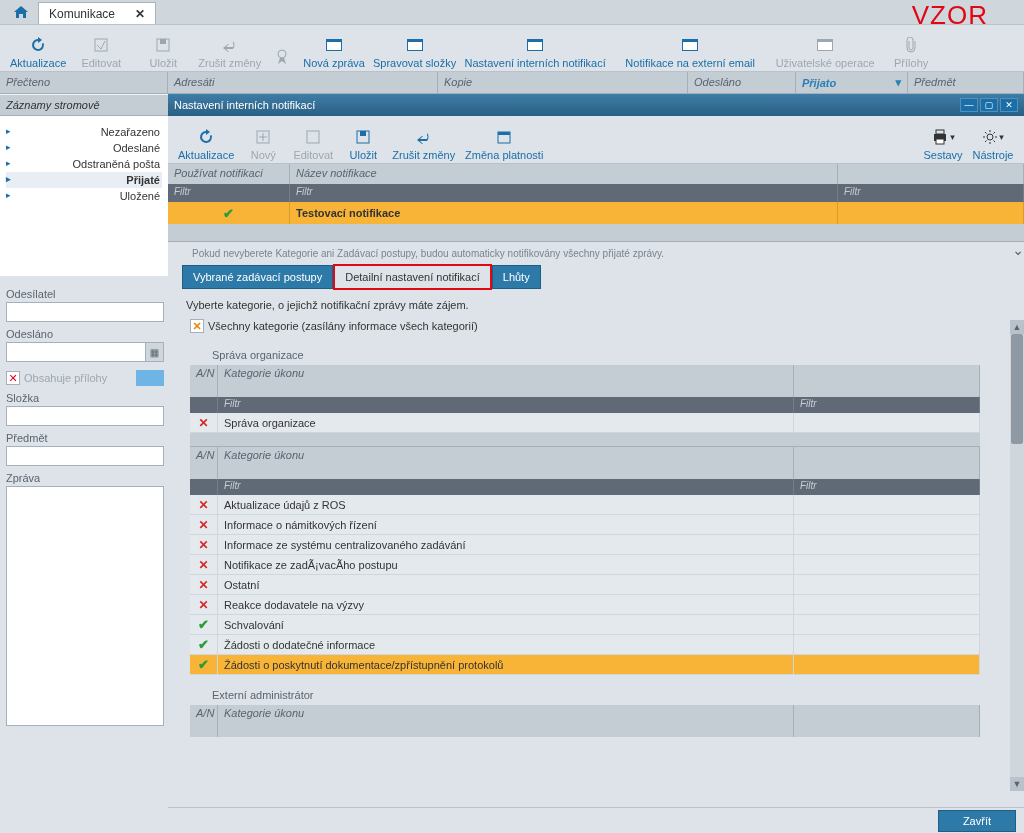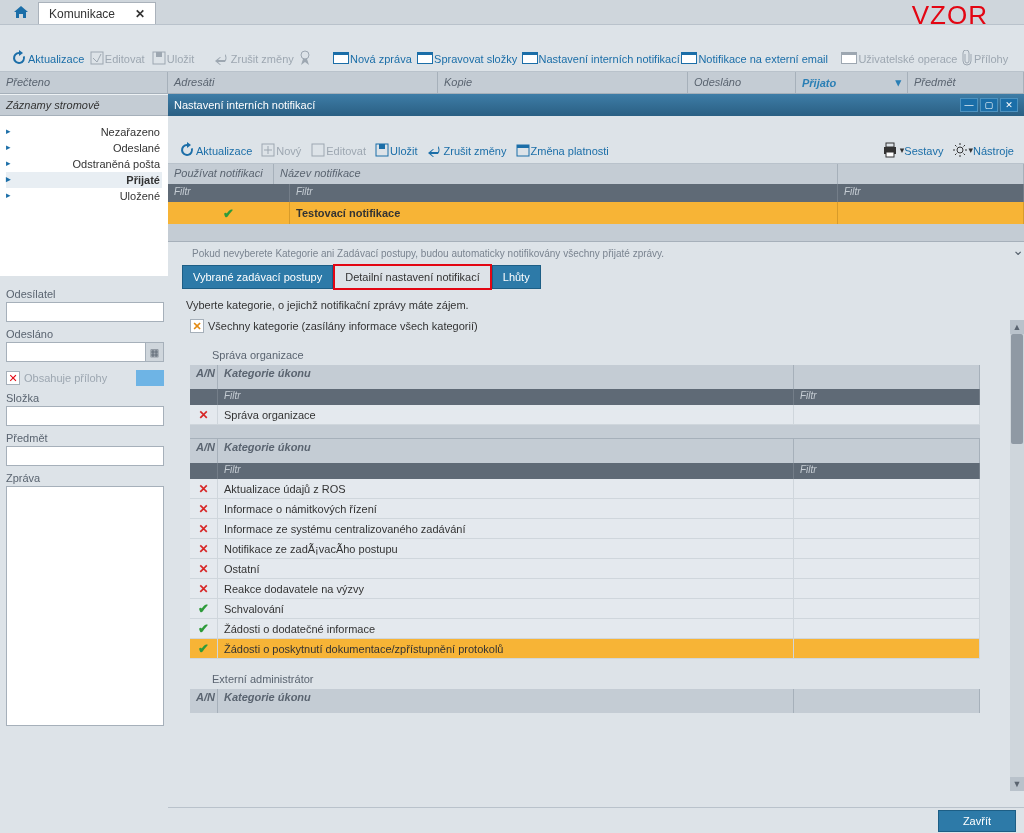--- a/index.html
+++ b/index.html
@@ -7,21 +7,21 @@
   
   
   .tabstrip { height: 24px; background: #cfd6dc; display: flex; align-items: stretch; padding-left: 4px; }
   .tabstrip .home { width: 34px; display: flex; align-items: center; justify-content: center; color: #1b6ea8; }
   .tabstrip .tab { background: #fff; padding: 0 10px; display: flex; align-items: center; gap: 20px; margin-top: 2px; border: 1px solid #aab2bb; border-bottom: none; font-size: 12px; }
   .tabstrip .tab .x { font-weight: bold; cursor: pointer; }
   .vzor { margin-left: auto; margin-right: 36px; color: #e30613; font-size: 26px; letter-spacing: 1px; font-family: "Segoe UI", Arial; font-weight: 400; }
   
   
   .maintoolbar { height: 48px; background: #dde3e8; border-top: 1px solid #b9c2cb; border-bottom: 1px solid #b9c2cb; display: flex; align-items: flex-end; padding: 0 6px 2px; }
-  .tbtn { display: flex; align-items: center; min-width: 62px; padding: 0 4px; color: #1b6ea8; cursor: pointer; }
+  .tbtn { display: flex; flex-direction: column; align-items: center; min-width: 62px; padding: 0 4px; color: #1b6ea8; cursor: pointer; }
   .tbtn.disabled { color: #9da7b1; }
   .tbtn .ic { height: 22px; display: flex; align-items: center; justify-content: center; }
   .tbtn span.lbl { font-size: 11px; margin-top: 1px; white-space: nowrap; }
   .ic svg { display: block; }
   
   
   .gridhdr { height: 22px; background: #c4ccd4; display: flex; border-bottom: 1px solid #a6b0ba; }
   .gridhdr .cell { padding: 4px 6px; font-style: italic; color: #5a6470; border-right: 1px solid #a6b0ba; }
   .gridhdr .cell.hi { color: #2a7fb5; font-weight: bold; }
   
@@ -67,21 +67,21 @@
   .tabset .t { padding: 5px 10px; background:#2d7aa8; color:#fff; font-size:11px; border:1px solid #1d5e85; cursor:pointer; }
   .tabset .t.active { background:#dde3e8; color:#333; border:2px solid #e30613; margin-top:-1px; margin-bottom:-1px; }
   
   .catblock { padding: 10px 14px 4px 18px; overflow:hidden; position:relative; flex:1; display:flex; flex-direction:column; }
   .subhint { font-size:11px; color:#333; margin-bottom:8px; }
   .chkline { display:flex; align-items:center; margin-bottom:10px; margin-left:4px; }
   .chkline .chkbox { color:#e38b13; font-weight:bold; }
 
   .section-title { font-size:11px; color:#5a6470; margin: 6px 0 4px 26px; }
   .cattable { margin-left: 4px; margin-right: 30px; }
-  .cattable .hdr { display:flex; background:#c4ccd4; height:24px;font-weight:bold; }
+  .cattable .hdr { display:flex; background:#c4ccd4; height:32px; }
   .cattable .hdr .c { padding:2px 6px; font-style: italic; color:#5a6470; border-right:1px solid #a6b0ba; }
   .cattable .flt { display:flex; background:#5f6a76; height:16px; }
   .cattable .flt .c { padding:1px 6px; font-style:italic; font-size:10px; color:#c6cdd4; border-right:1px solid #747e89;}
   .cattable .rows .r { display:flex; height:20px; align-items:center; background:#e4e9ee; border-bottom:1px solid #cfd6dc; }
   .cattable .rows .r.sel { background:#f7b436; }
   .cattable .rows .r .c { padding:0 6px; height:100%; display:flex; align-items:center; border-right:1px solid #cfd6dc; }
   .cattable .c.an { width:28px; justify-content:center; }
   .cattable .c.txt { flex:1; }
   .cattable .c.tail { width:186px; }
   .redx { color:#d72626; font-weight:bold; font-size:12px; }
@@ -335,21 +335,21 @@
               <circle cx="8" cy="8" r="3" fill="none" stroke="#333"></circle>
               <path d="M8 1v2M8 13v2M1 8h2M13 8h2M3 3l1.5 1.5M11.5 11.5L13 13M13 3l-1.5 1.5M4.5 11.5L3 13" stroke="#333"></path>
             </svg>
             <span style="font-size:9px;color:#333;margin-left:1px;">▾</span>
           </span>
         <span class="lbl">Nástroje</span>
       </div>
     </div>
 
     <div class="subgridhdr">
-      <div class="c" style="width:106px">Používat notifikaci</div>
+      <div class="c" style="width:122px">Používat notifikaci</div>
       <div class="c" style="flex:1">Název notifikace</div>
       <div class="c" style="width:186px"></div>
     </div>
     <div class="filterrow">
       <div class="c" style="width:122px">Filtr</div>
       <div class="c" style="flex:1">Filtr</div>
       <div class="c" style="width:186px">Filtr</div>
     </div>
     <div class="selrow">
       <div class="c" style="width:122px;justify-content:center">

